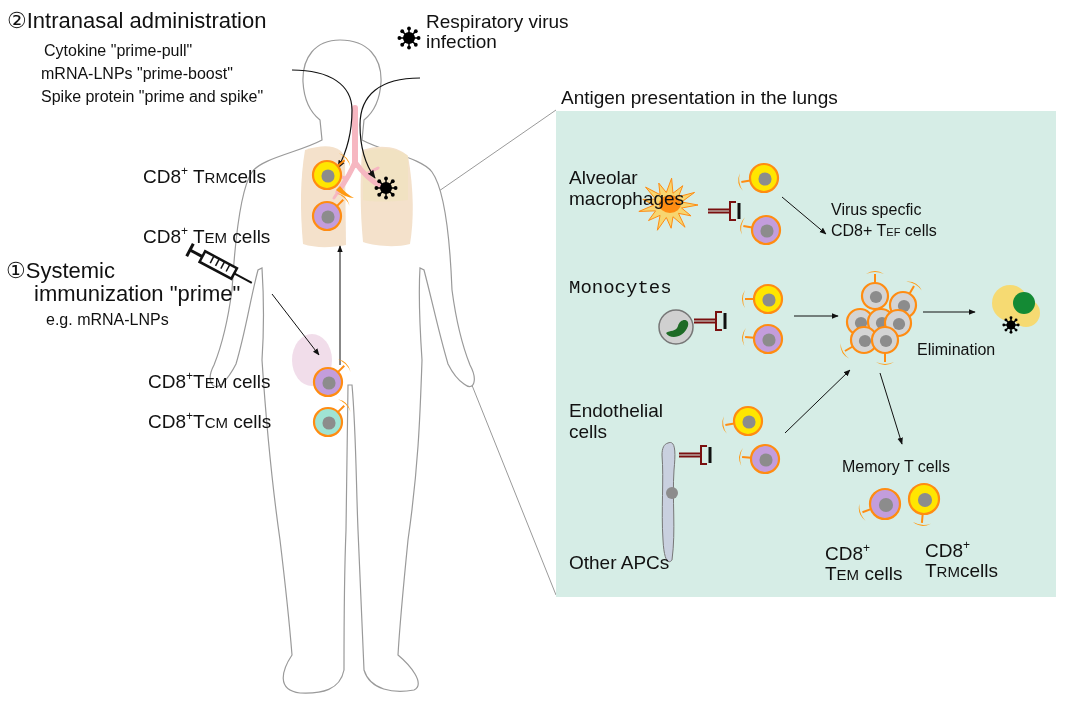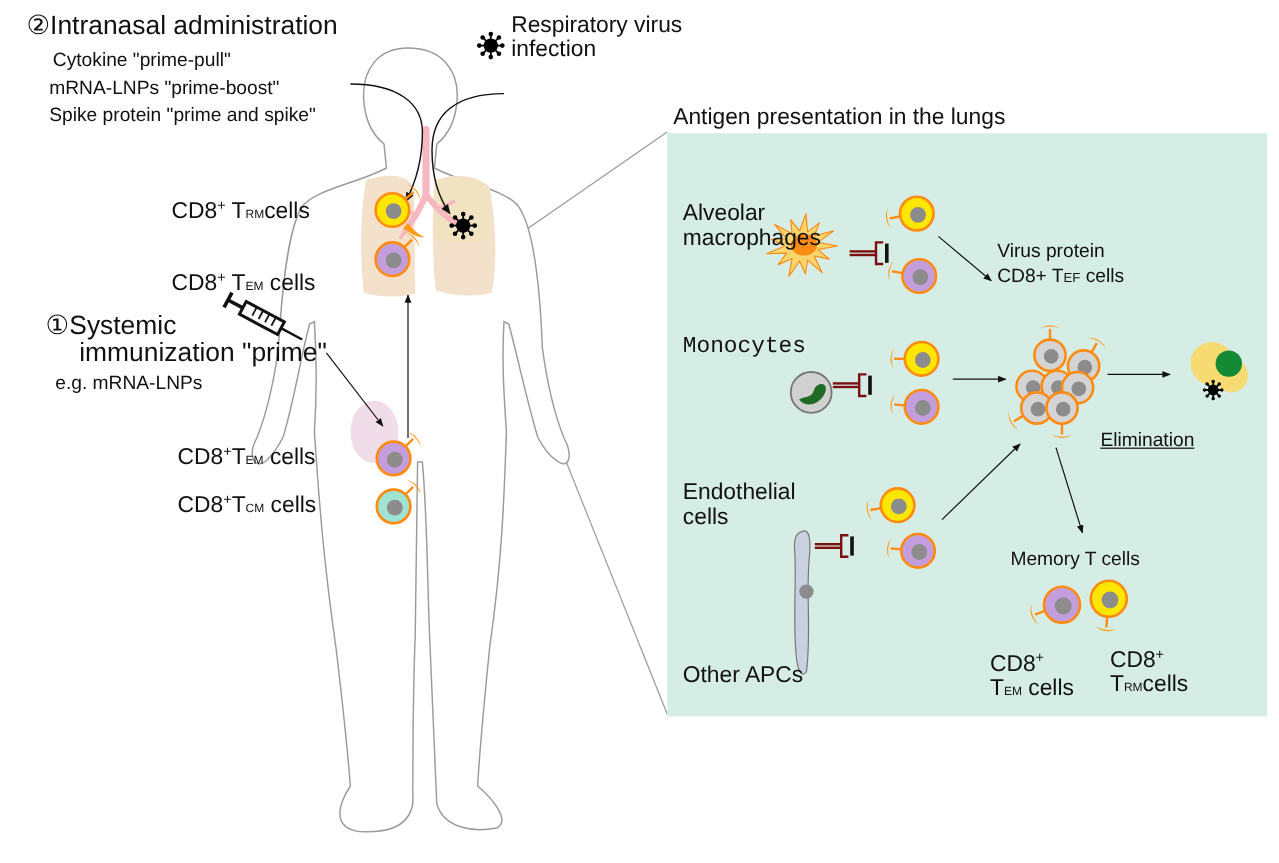--- a/index.html
+++ b/index.html
@@ -4,21 +4,21 @@
 <style>
   html, body { margin:0; padding:0; background:#ffffff; }
   body { width:1066px; height:719px; position:relative; overflow:hidden;
          font-family:"Liberation Sans", sans-serif; color:#111; }
   #canvas { position:absolute; left:0; top:0; width:1066px; height:719px; }
   .lbl { position:absolute; white-space:nowrap; line-height:1; color:#111; }
   .big { font-size:22px; }
   .mid { font-size:19px; }
   .sm  { font-size:16px; }
   .sup { font-size:12px; vertical-align:top; position:relative; top:-2px; }
-  .sub { font-size:10px; }
+  .sub { font-size:15px; }
   .subs { font-size:11px; }
 </style>
 </head>
 <body>
 
 <svg id="canvas" width="1066" height="719" viewBox="0 0 1066 719" xmlns="http://www.w3.org/2000/svg">
   <defs>
     <marker id="arr" viewBox="0 0 10 10" refX="9" refY="5" markerWidth="7" markerHeight="7" orient="auto">
       <path d="M0,1 L10,5 L0,9 z" fill="#111"></path>
     </marker>
@@ -267,40 +267,40 @@
       </g>
       <g>
         <line x1="922.6926638587852" y1="513.9429204713762" x2="921.9082621740562" y2="522.9086727542019" stroke="#ff8c12" stroke-width="2"></line>
         <path d="M912.9425098912304,522.124271069473 Q921.3853277175702,528.8858409427523 930.8740144568819,523.6930744389308 Q921.5596392030656,526.8934515465689 912.9425098912304,522.124271069473 Z" fill="#ff9a12"></path>
         <circle cx="924" cy="499" r="15" fill="#ffe600" stroke="#ff8c12" stroke-width="2.2"></circle>
         <circle cx="925" cy="500" r="7.05" fill="#8c8c8c"></circle>
       </g>
     </g>
 </svg>
 
-<div class="lbl big" style="left:22px;top:10px;">
+<div class="lbl big" style="left:7px;top:10px;">
   <span>②</span><span>Intranasal administration</span>
 </div>
 <div class="lbl sm" style="left:44px;top:43px;">Cytokine "prime-pull"</div>
 <div class="lbl sm" style="left:41px;top:66px;">mRNA-LNPs "prime-boost"</div>
 <div class="lbl sm" style="left:41px;top:89px;">Spike protein "prime and spike"</div>
 
 <div class="lbl mid" style="left:426px;top:12px;line-height:1.05;">
   <div>Respiratory virus</div>
   <div>infection</div>
 </div>
 
 <div class="lbl mid" style="left:143px;top:167px;">
   <span>CD8</span><span class="sup">+</span> <span>T</span><span class="sub">RM</span><span>cells</span>
 </div>
 <div class="lbl mid" style="left:143px;top:207px;margin-top:20px;">
   <span>CD8</span><span class="sup">+</span> <span>T</span><span class="sub">EM</span> <span>cells</span>
 </div>
 
-<div class="lbl big" style="left:6px;top:259px;line-height:1.05;margin-left:32px;">
+<div class="lbl big" style="left:6px;top:259px;line-height:1.05;">
   <div><span>①</span><span>Systemic</span></div>
   <div style="padding-left:28px;">immunization "prime"</div>
 </div>
 <div class="lbl sm" style="left:46px;top:312px;">e.g. mRNA-LNPs</div>
 
 <div class="lbl mid" style="left:148px;top:372px;">
   <span>CD8</span><span class="sup">+</span><span>T</span><span class="sub">EM</span> <span>cells</span>
 </div>
 <div class="lbl mid" style="left:148px;top:412px;">
   <span>CD8</span><span class="sup">+</span><span>T</span><span class="sub">CM</span> <span>cells</span>
@@ -312,24 +312,24 @@
     <div>macrophages</div>
 </div>
 <div class="lbl mid" style="left:569px;top:279px;font-family:Liberation Mono, monospace;">Monocytes</div>
 <div class="lbl mid" style="left:569px;top:401px;line-height:1.1;">
   <div>Endothelial</div>
     <div>cells</div>
 </div>
 <div class="lbl mid" style="left:569px;top:553px;">Other APCs</div>
 
 <div class="lbl sm" style="left:831px;top:200px;line-height:1.3;">
-  <div>Virus protein</div>
+  <div>Virus specfic</div>
   <div><span>CD8+ </span><span>T</span><span class="subs">EF</span><span> cells</span></div>
 </div>
-<div class="lbl sm" style="left:917px;top:360px;text-decoration:underline;">Elimination</div>
+<div class="lbl sm" style="left:917px;top:342px;">Elimination</div>
 <div class="lbl sm" style="left:842px;top:459px;">Memory T cells</div>
 <div class="lbl mid" style="left:825px;top:544px;line-height:1.05;">
   <div><span>CD8</span><span class="sup">+</span></div>
   <div><span>T</span><span class="sub">EM</span> <span>cells</span></div>
 </div>
 <div class="lbl mid" style="left:925px;top:541px;line-height:1.05;">
   <div><span>CD8</span><span class="sup">+</span></div>
   <div><span>T</span><span class="sub">RM</span><span>cells</span></div>
 </div>
 

